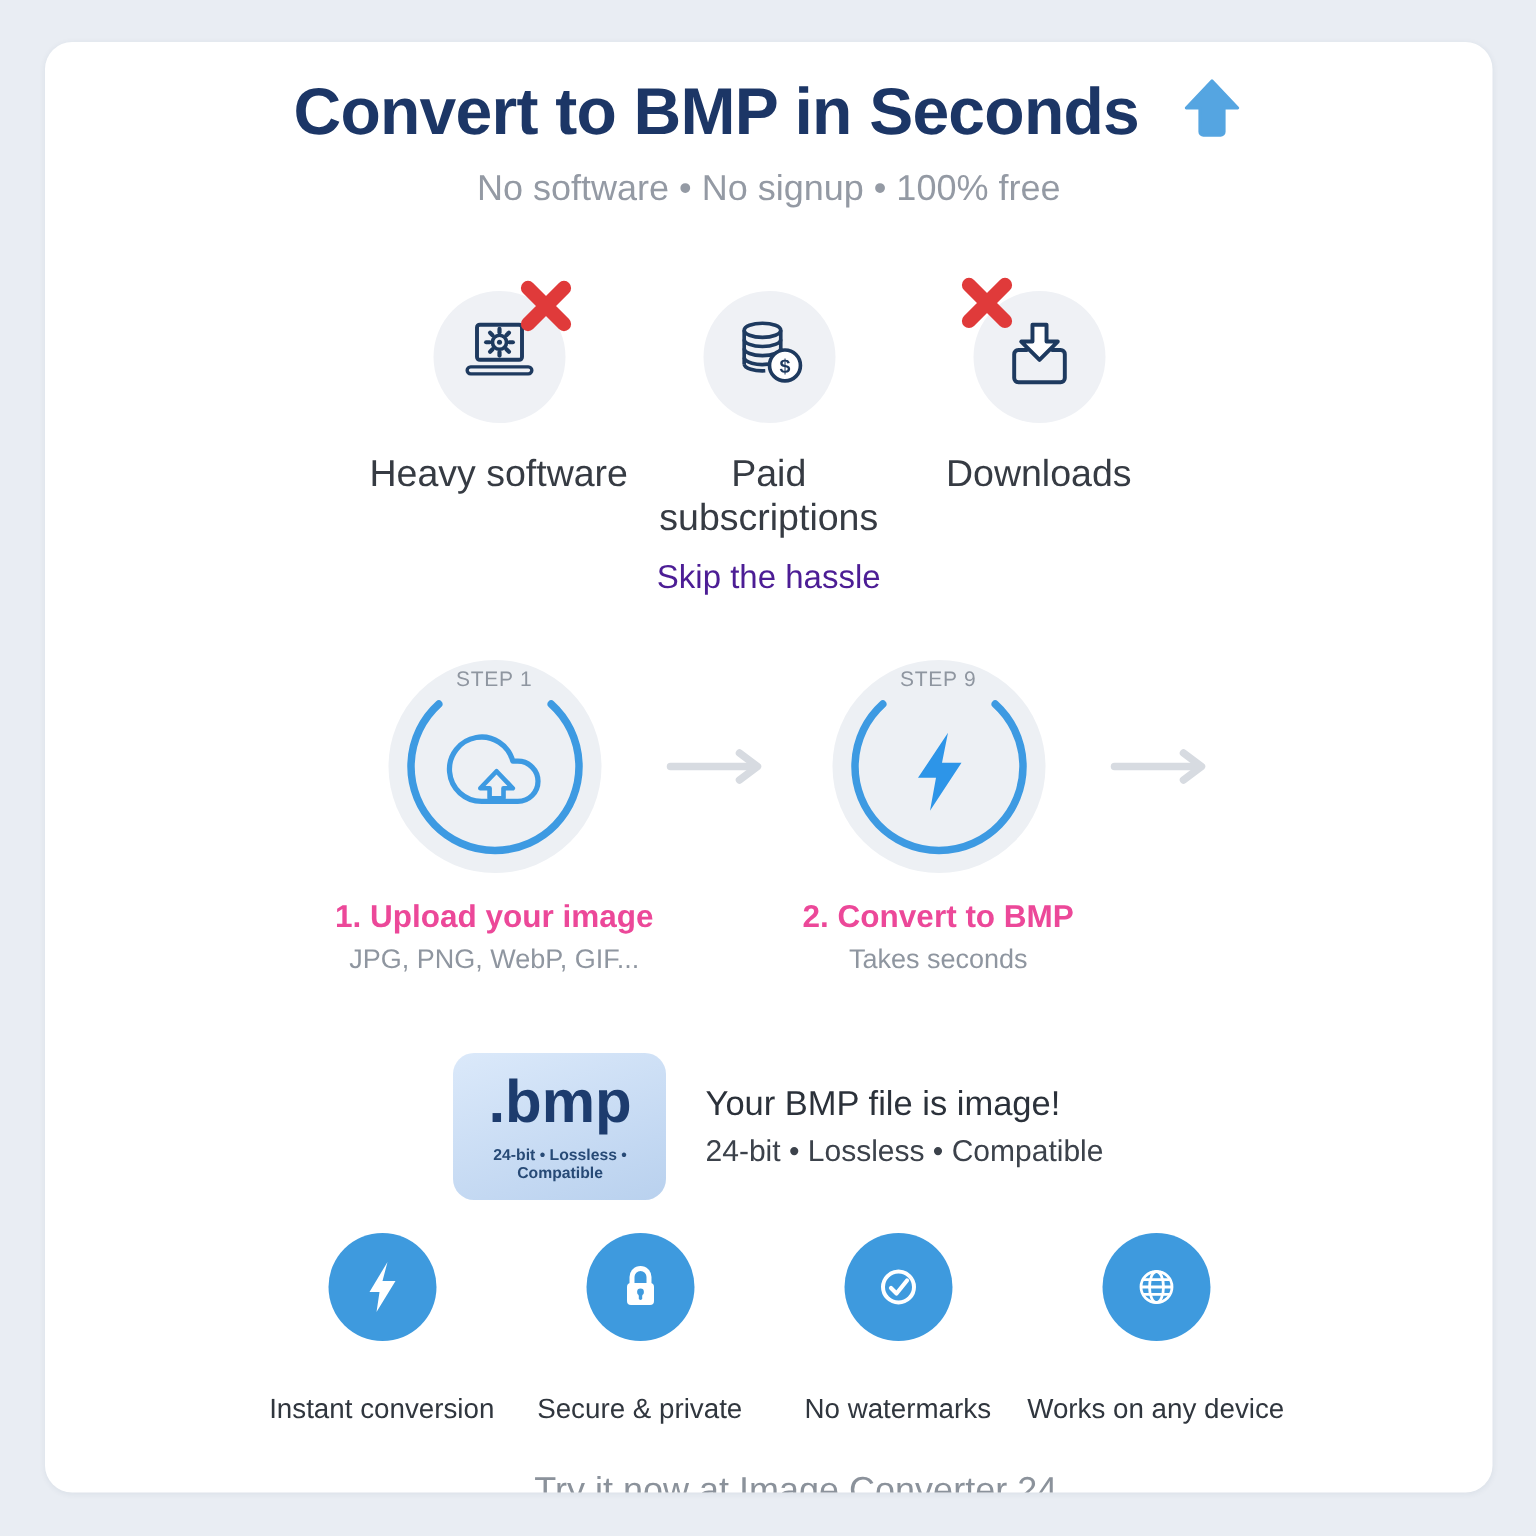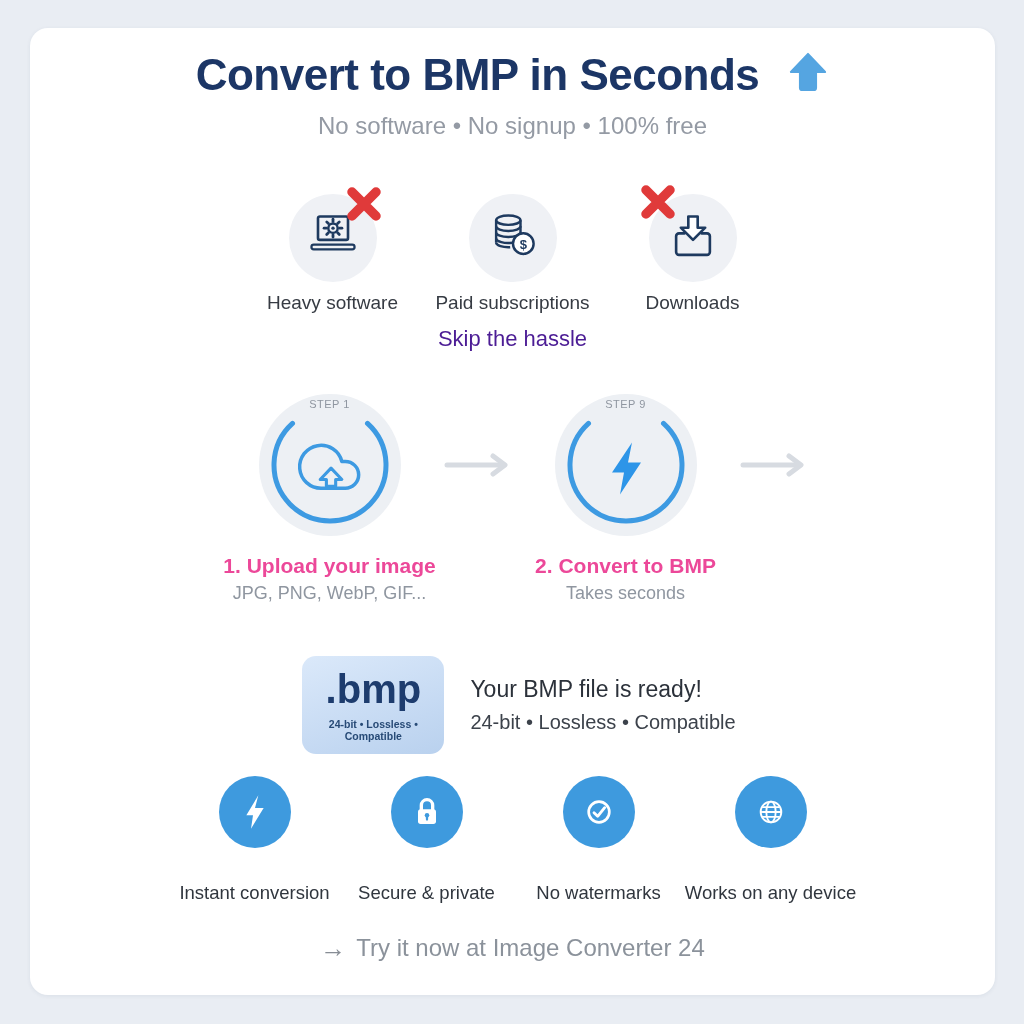--- a/index.html
+++ b/index.html
@@ -30,30 +30,30 @@
   
   .pain-row { margin-top: 54px; display: flex; justify-content: center; }
   .pain-item { width: 180px; display: flex; flex-direction: column; align-items: center; }
   .pain-circle {
     position: relative; width: 88px; height: 88px; border-radius: 50%;
     background: #eff1f5; display: flex; align-items: center; justify-content: center;
   }
   .x-badge { position: absolute; width: 38px; height: 38px; }
   .x-top-right { top: -9px; right: -6px; }
   .x-top-left { top: -11px; left: -10px; }
-  .pain-label { margin-top: 10px; font-size: 19px; color: #363b43; }
+  .pain-label { margin-top: 20px; font-size: 25px; color: #363b43; }
   .skip-caption { margin-top: 12px; font-size: 22px; color: #4c1d95; }
 
   
   .steps-row { margin-top: 42px; display: flex; justify-content: center; align-items: flex-start; }
   .step-col { width: 226px; }
   .step-visual { position: relative; width: 142px; height: 142px; margin: 0 auto; }
   .step-outer { position: absolute; inset: 0; border-radius: 50%; background: #edf0f4; }
   .step-ring { position: absolute; inset: 0; }
-  .step-badge { position: absolute; top: 4px; left: 0; right: 0; font-size: 11px; color: #8f96a0; letter-spacing: .5px; }
+  .step-badge { position: absolute; top: 4px; left: 0; right: 0; font-size: 14px; color: #8f96a0; letter-spacing: .5px; }
   .step-icon { position: absolute; left: 50%; top: 50%; transform: translate(-50%, -46%); }
   .step-title { margin-top: 18px; font-size: 21px; font-weight: bold; color: #ec4899; }
   .step-sub { margin-top: 5px; font-size: 18px; color: #8f96a0; }
   .flow-arrow { width: 70px; margin-top: 58px; flex: 0 0 auto; }
 
   
   .result-row { margin-top: 52px; display: flex; justify-content: center; align-items: center; gap: 26px; padding-left: 13px; }
   .bmp-badge {
     width: 142px; height: 98px; border-radius: 14px;
     background: linear-gradient(160deg, #dbe9fa 0%, #c3d8f2 70%, #b9d1ee 100%);
@@ -199,21 +199,21 @@
 
 
   </div>
 
   <div class="result-row">
     <div class="bmp-badge">
       <div class="bmp-ext">.bmp</div>
       <div class="bmp-caption">24-bit • Lossless • Compatible</div>
     </div>
     <div class="result-text">
-      <div class="result-head">Your BMP file is ready!</div>
+      <div class="result-head">Your BMP file is image!</div>
       <div class="result-sub">24-bit • Lossless • Compatible</div>
     </div>
   </div>
 
   <div class="features-row">
 
     <div class="feature-item">
       <div class="feature-circle">
         <svg width="48" height="48" viewBox="0 0 72 72">
           <polygon points="41,11 23,41 33,41 30,61 49,30 36,30" fill="#ffffff"></polygon>

